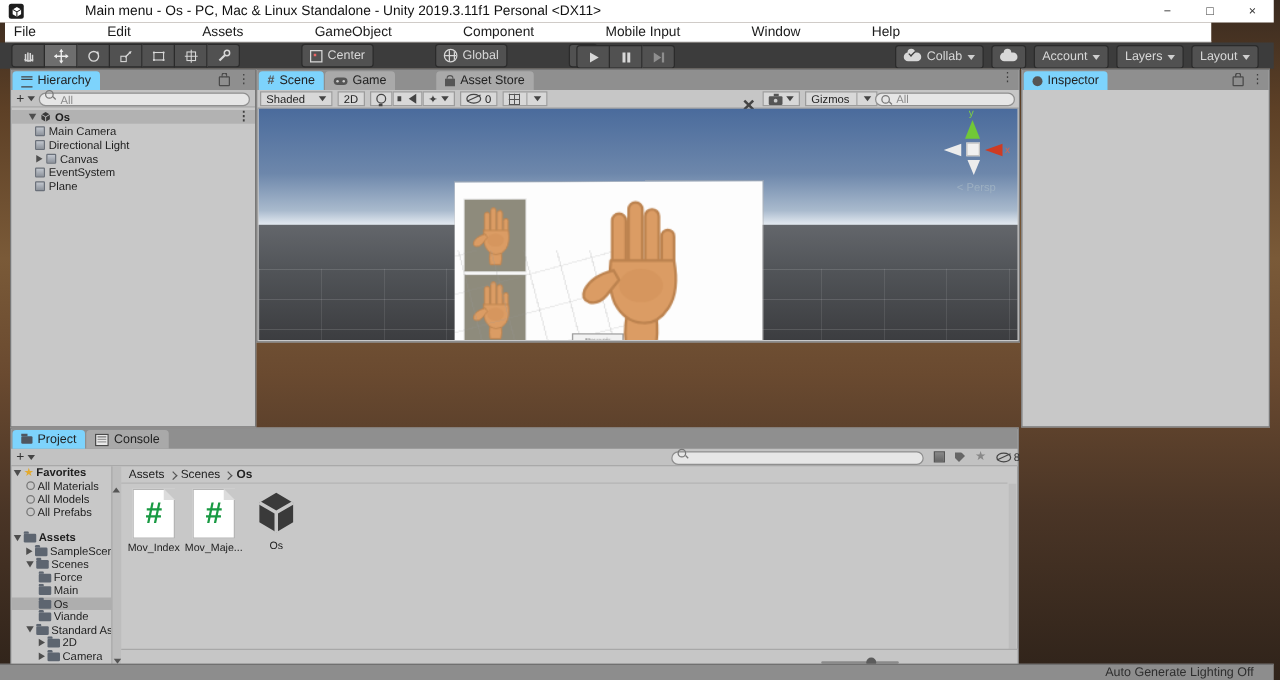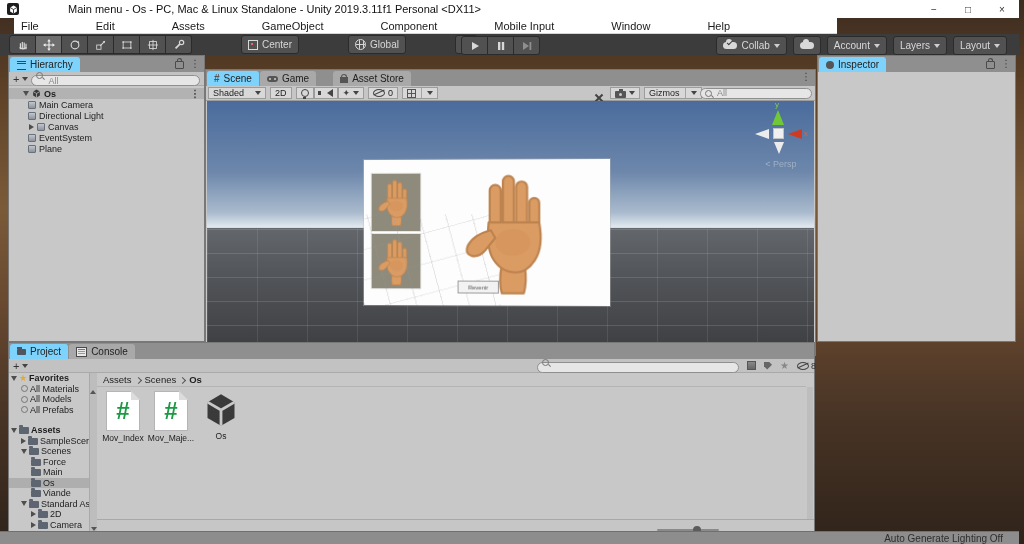--- a/index.html
+++ b/index.html
@@ -6,21 +6,21 @@
   body{font-family:"Liberation Sans",sans-serif;}
   .screen{position:relative;width:1024px;height:544px;overflow:hidden;
     background:linear-gradient(180deg,#3a2b20 0%,#5d4026 16%,#7a5a38 38%,#6a4a30 55%,#4a3526 75%,#2f231a 100%);}
   .abs{position:absolute;gap:43px;}
 
   
   .titlebar{left:0;top:0;width:1019px;height:18px;background:#fff;display:flex;align-items:center;font-size:11px;color:#111;}
   .title-ico{width:12px;height:12px;margin:0 6px 0 7px;background:#1d1d1d;border-radius:2px;display:flex;align-items:center;justify-content:center;}
   .winbtns{margin-left:auto;display:flex;align-items:center;height:100%;}
   .winbtn{width:34px;height:100%;display:flex;align-items:center;justify-content:center;font-size:10px;color:#333;}
-  .menubar{left:14px;top:18px;width:823px;height:15px;background:#fff;border-bottom:1px solid #d6d6d6;display:flex;align-items:center;font-size:11px;color:#1a1a1a;}
+  .menubar{left:4px;top:18px;width:965px;height:15px;background:#fff;border-bottom:1px solid #d6d6d6;display:flex;align-items:center;font-size:11px;color:#1a1a1a;}
   .menuitem{padding:0 7px;}
 
   
   .toolbar{left:0;top:34px;width:1019px;height:21px;background:#3c3c3c;display:flex;align-items:center;}
   .tgroup{display:flex;margin-left:9px;}
   .tbtn{width:25px;height:17px;background:#515151;border:1px solid #2b2b2b;border-left-width:0;display:flex;align-items:center;justify-content:center;}
   .tbtn:first-child{border-left-width:1px;border-radius:3px 0 0 3px;}
   .tbtn.last{border-radius:0 3px 3px 0;}
   .tbtn.active{background:#6e6e6e;}
   .tbtn svg{display:block;}
@@ -56,21 +56,21 @@
 
   
   .hierarchy{left:8px;top:55px;width:197px;height:287px;}
   .hrow{display:flex;align-items:center;height:11px;font-size:9px;color:#1d1d1d;gap:3px;padding-left:19px;}
   .hrow.root{padding-left:14px;background:#b2b2b2;font-weight:bold;}
   .cubei{width:8px;height:8px;background:linear-gradient(#c2c7cf,#8d939c);border:1px solid #6a707a;border-radius:1px;flex:none;box-sizing:border-box;}
   .hamb{width:9px;height:7px;border-top:1.5px solid #444;border-bottom:1.5px solid #444;margin-top:1px;}
   .hamb::before{content:"";display:block;height:1.5px;background:#444;margin-top:1.2px;}
 
   
-  .sceneview{left:205px;top:69px;width:611px;height:287px;}
+  .sceneview{left:205px;top:55px;width:611px;height:219px;}
   .scenetoolbar{height:14px;background:#c6c6c6;border-bottom:1px solid #9c9c9c;display:flex;align-items:center;font-size:9px;color:#222;padding:0 2px;position:relative;}
   .sbtn{height:12px;background:#d8d8d8;border:1px solid #9c9c9c;display:flex;align-items:center;gap:3px;padding:0 4px;box-sizing:border-box;}
   .viewport{position:absolute;left:1px;right:1px;top:31px;bottom:1px;overflow:hidden;
     background:linear-gradient(180deg,#4a6b9c 0%,#6d87ab 28%,#a9bacd 44%,#dfe6ee 49.6%,#d6dde4 50%,#63666b 50.4%,#515458 70%,#3c3d40 100%);}
   .vgrid{position:absolute;left:0;right:0;top:128px;bottom:0;
     background:repeating-linear-gradient(to bottom,rgba(255,255,255,.13) 0 1px,transparent 1px 24px),
                repeating-linear-gradient(to right,rgba(255,255,255,.09) 0 1px,transparent 1px 50px);}
   .ucanvas{position:absolute;left:153px;top:58px;width:250px;height:147px;background:#fdfdfd;transform:perspective(900px) rotateY(-3deg);transform-origin:right center;box-shadow:0 0 0 1px rgba(180,180,180,.4);}
   .ucanvas::after{content:"";position:absolute;left:0;right:110px;top:55px;bottom:0;
     background:repeating-linear-gradient(75deg,rgba(150,150,150,.25) 0 1px,transparent 1px 26px),
@@ -387,21 +387,21 @@
   <div class="abs panel sceneview">
     <div class="tabsbar">
       <span class="tab active">
         <span class="hashico"></span>
         <span>Scene</span>
       </span>
       <span class="tab">
         <span class="padi"></span>
         <span>Game</span>
       </span>
-      <span class="tab" style="margin-left:16px">
+      <span class="tab" style="margin-left:32px">
         <span class="bagi"></span>
         <span>Asset Store</span>
       </span>
       <span class="bar-icons">
           <span class="kebab"></span>
         </span>
     </div>
     <div class="scenetoolbar">
       <span class="sbtn" style="width:58px;justify-content:space-between">
         <span>Shaded</span>

